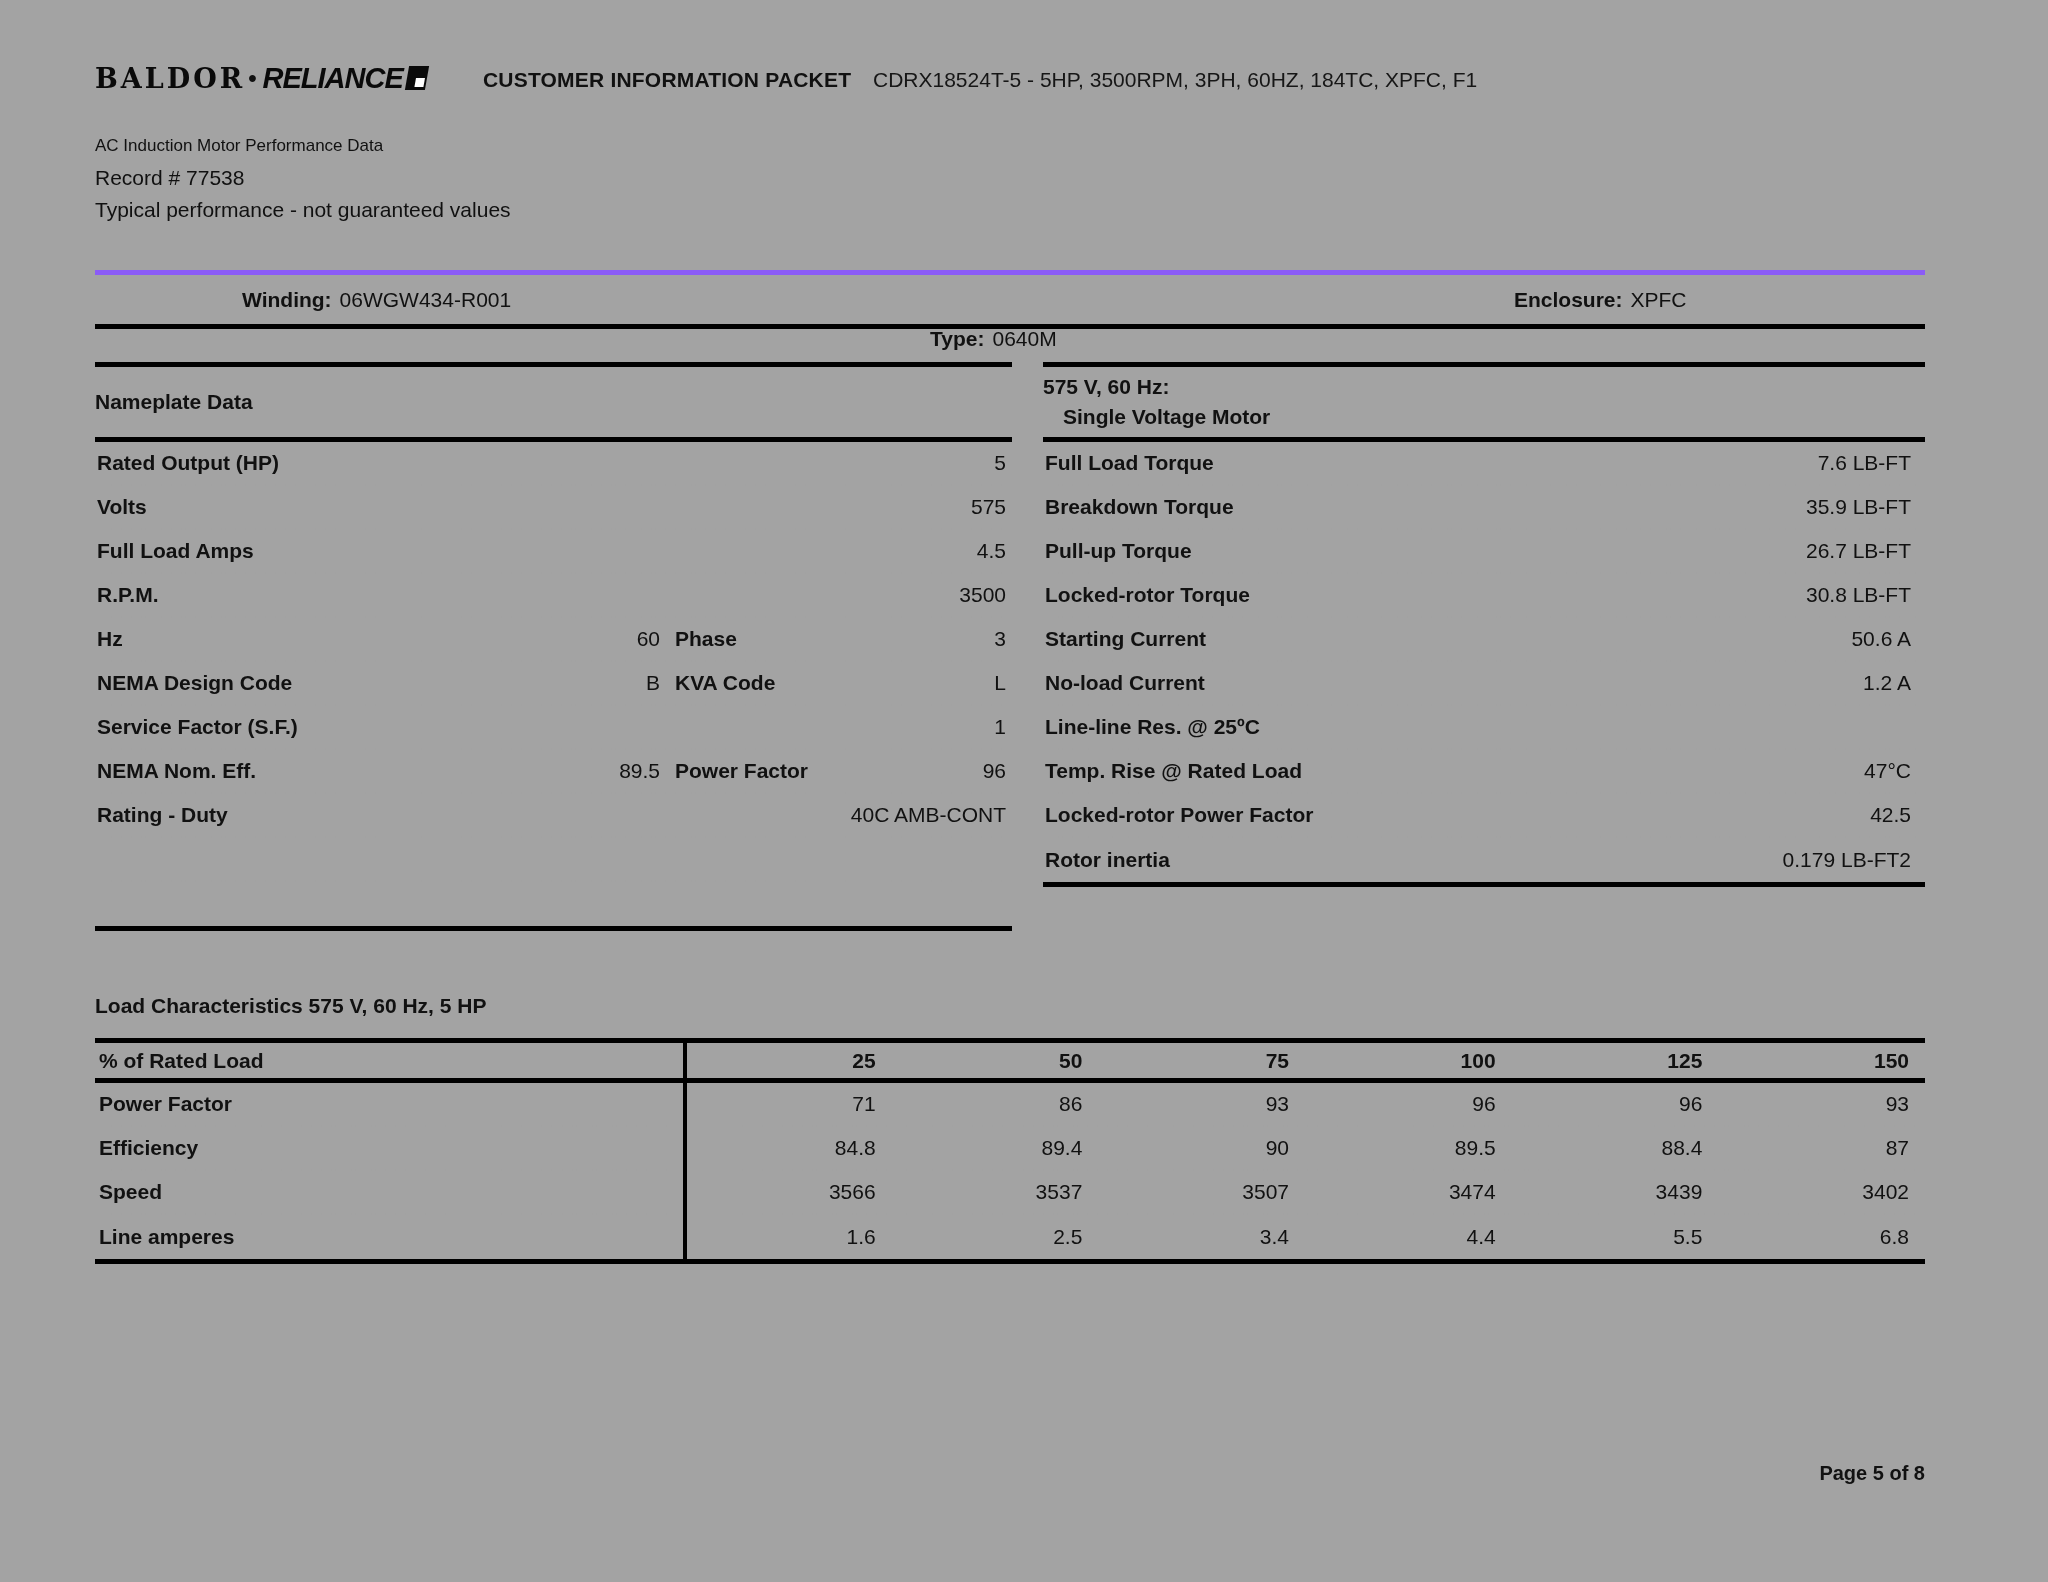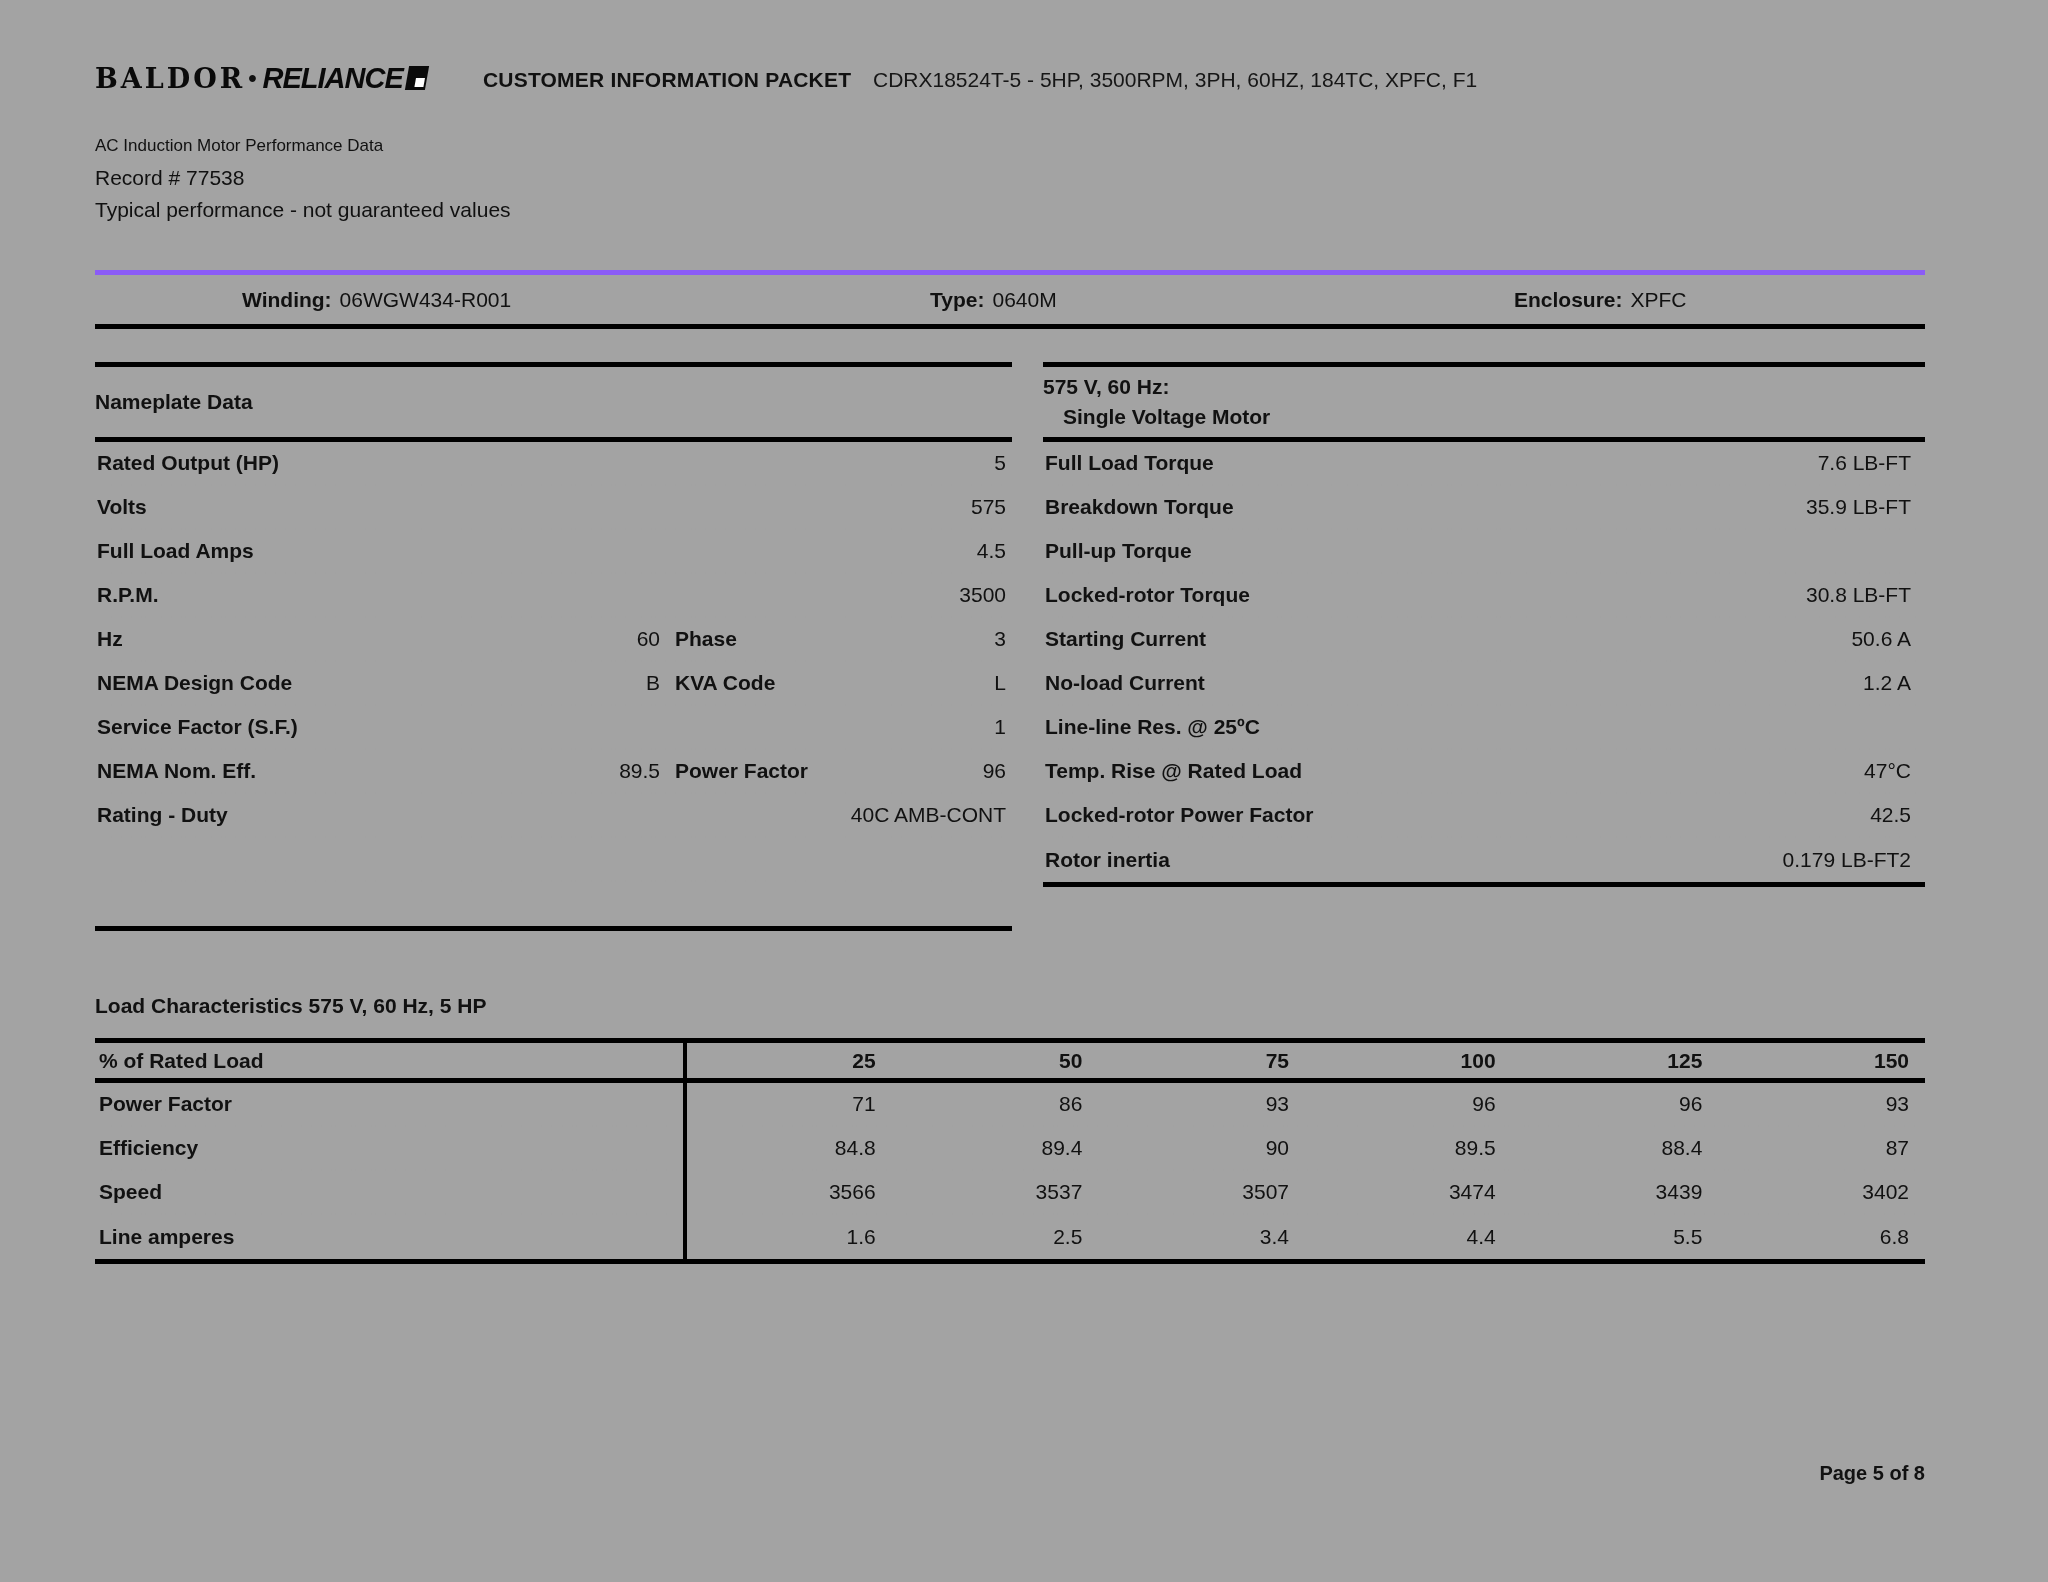--- a/index.html
+++ b/index.html
@@ -41,21 +41,21 @@
   .title-block .h1 { font-weight: 400; font-size: 17px; line-height: 32px; }
   .title-block .sub { font-size: 21px; line-height: 32px; }
 
   
   .winding-bar {
     position: absolute; left: 95px; top: 270px; width: 1830px; height: 59px;
     border-top: 5px solid #8b5cf6; border-bottom: 5px solid #000;
   }
   .wb-item { position: absolute; top: 0; height: 49px; display: flex; align-items: center; font-size: 21px; white-space: nowrap; }
   .wb-item .lab { font-weight: 700; margin-right: 8px; }
-  .wb-0 { left: 147px; } .wb-1 { left: 835px; } .wb-2 { left: 1419px; }
+  .wb-0 { left: 147px; } .wb-1 { left: 835px; margin-top: 39px; } .wb-2 { left: 1419px; }
 
   
   .tables { position: absolute; left: 95px; top: 362px; width: 1830px; display: flex; gap: 31px; }
   .tbl { border-top: 5px solid #000; }
   .tbl-left  { width: 917px; }
   .tbl-right { width: 882px; }
   .tbl-head { height: 70px; display: flex; flex-direction: column; justify-content: center; }
   .tbl-head .t1 { font-weight: 700; font-size: 21px; line-height: 30px; }
   .tbl-head .t2 { font-weight: 700; font-size: 21px; line-height: 30px; padding-left: 20px; }
   .bar { height: 5px; background: #000; }
@@ -226,20 +226,21 @@
           <div class="trow">
             <span class="lbl">Full Load Torque</span>
             <span class="val">7.6 LB-FT</span>
           </div>
           <div class="trow">
             <span class="lbl">Breakdown Torque</span>
             <span class="val">35.9 LB-FT</span>
           </div>
           <div class="trow">
             <span class="lbl">Pull-up Torque</span>
+            <span class="val">26.7 LB-FT</span>
           </div>
           <div class="trow">
             <span class="lbl">Locked-rotor Torque</span>
             <span class="val">30.8 LB-FT</span>
           </div>
           <div class="trow">
             <span class="lbl">Starting Current</span>
             <span class="val">50.6 A</span>
           </div>
           <div class="trow">

